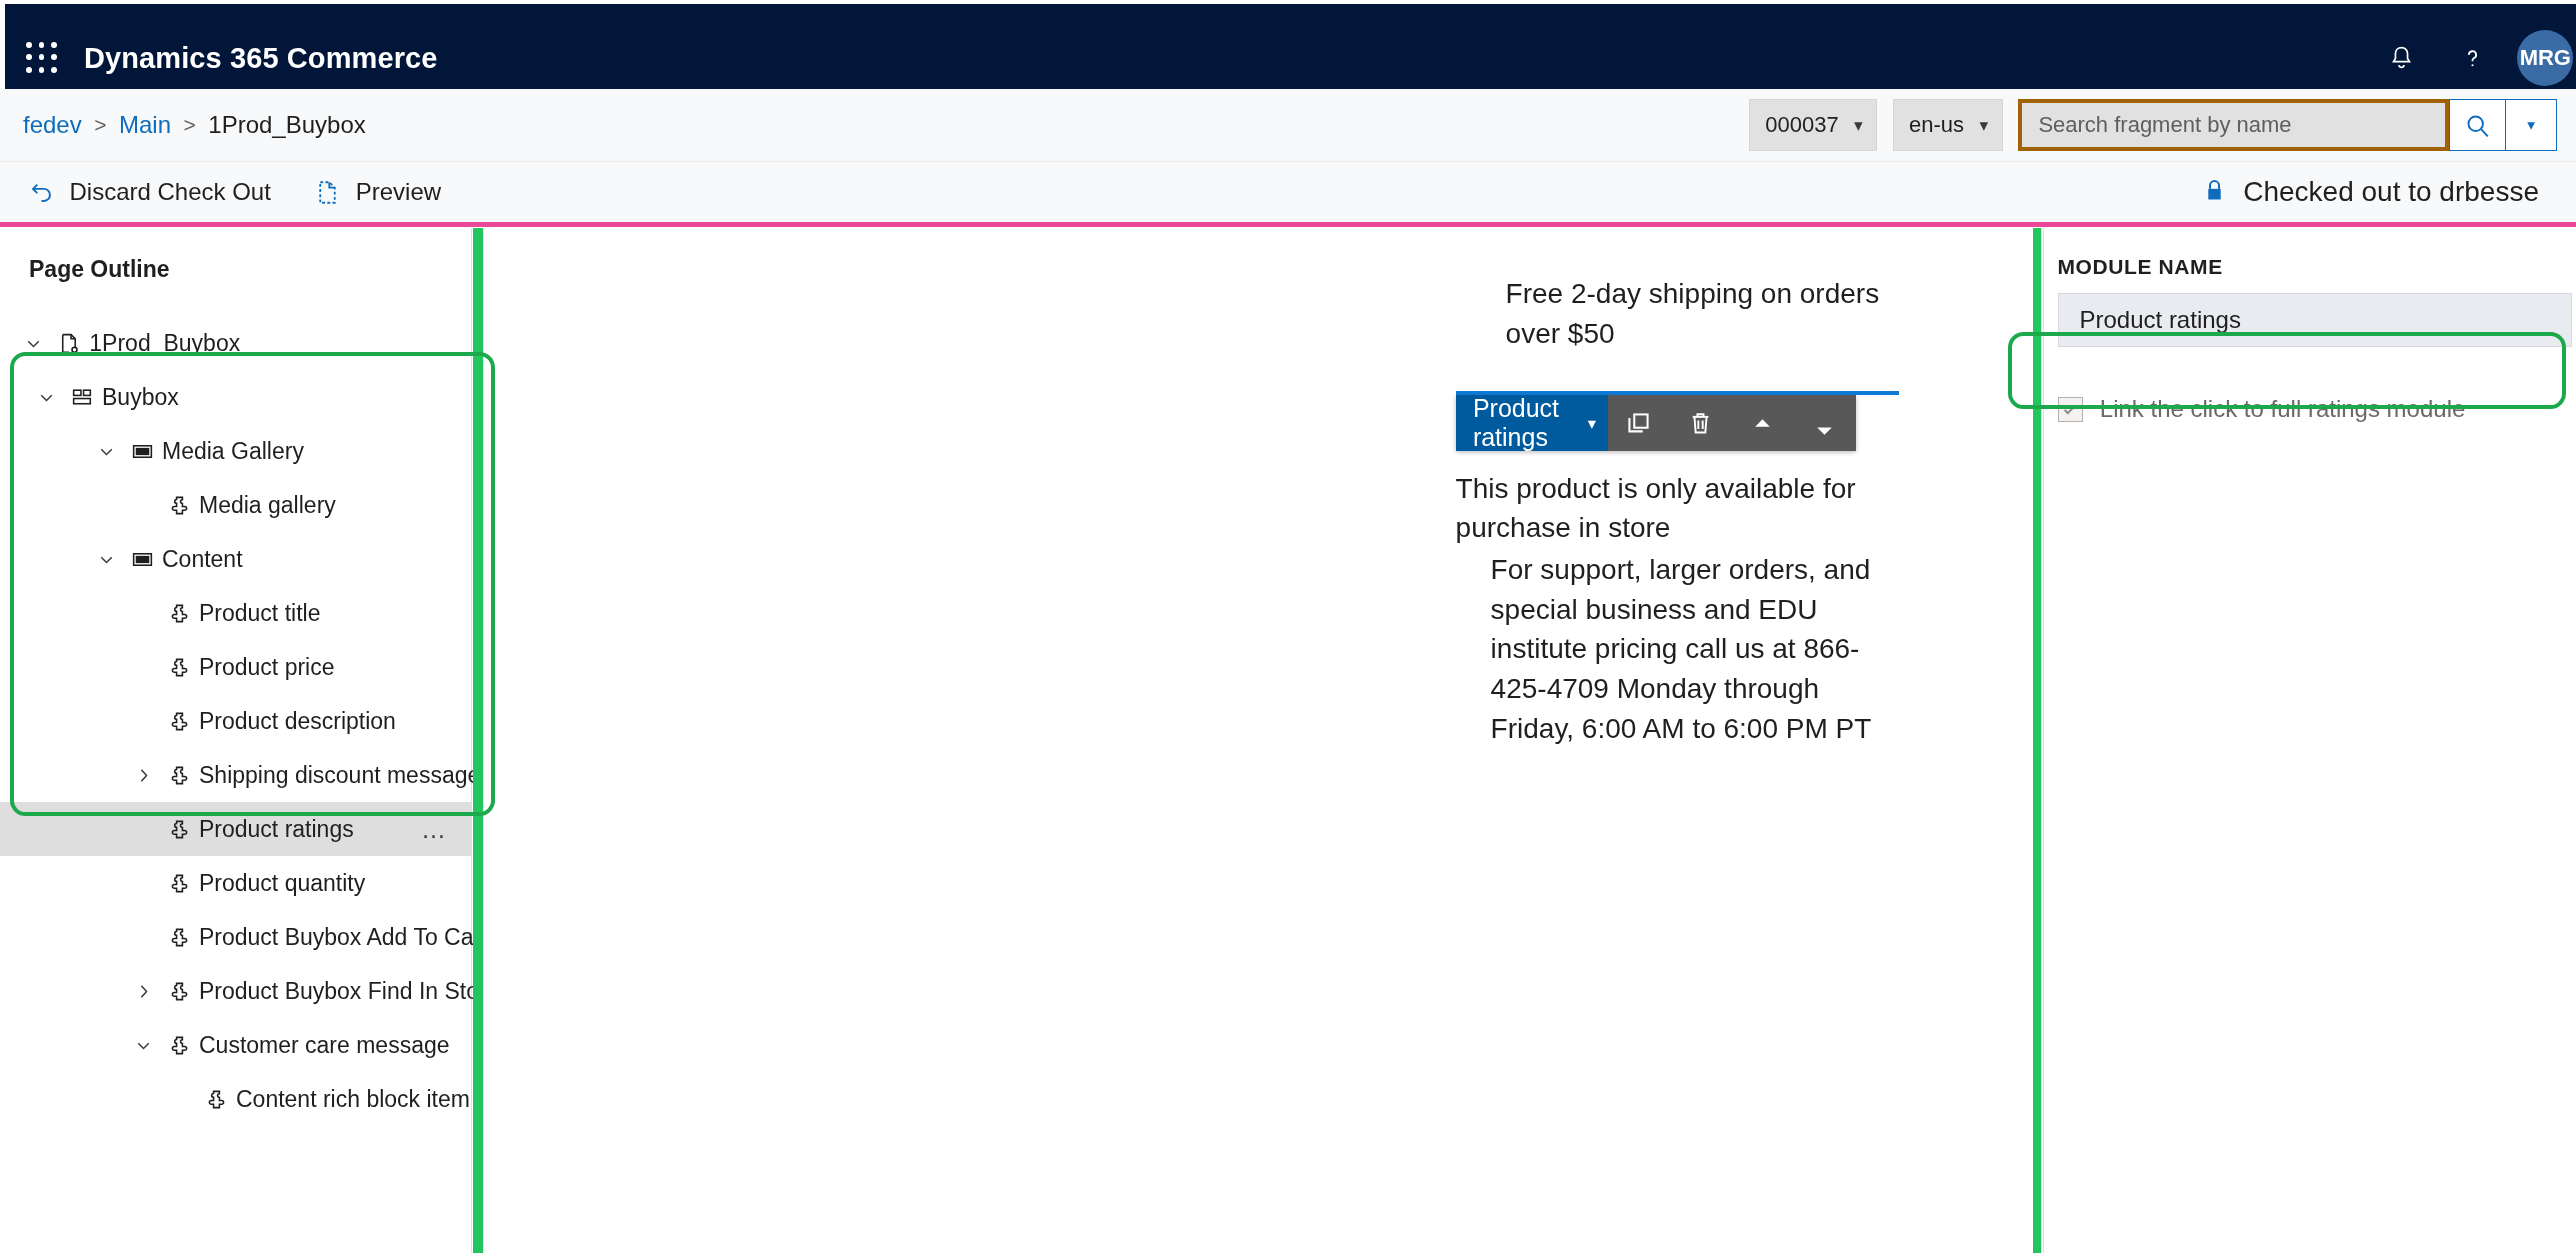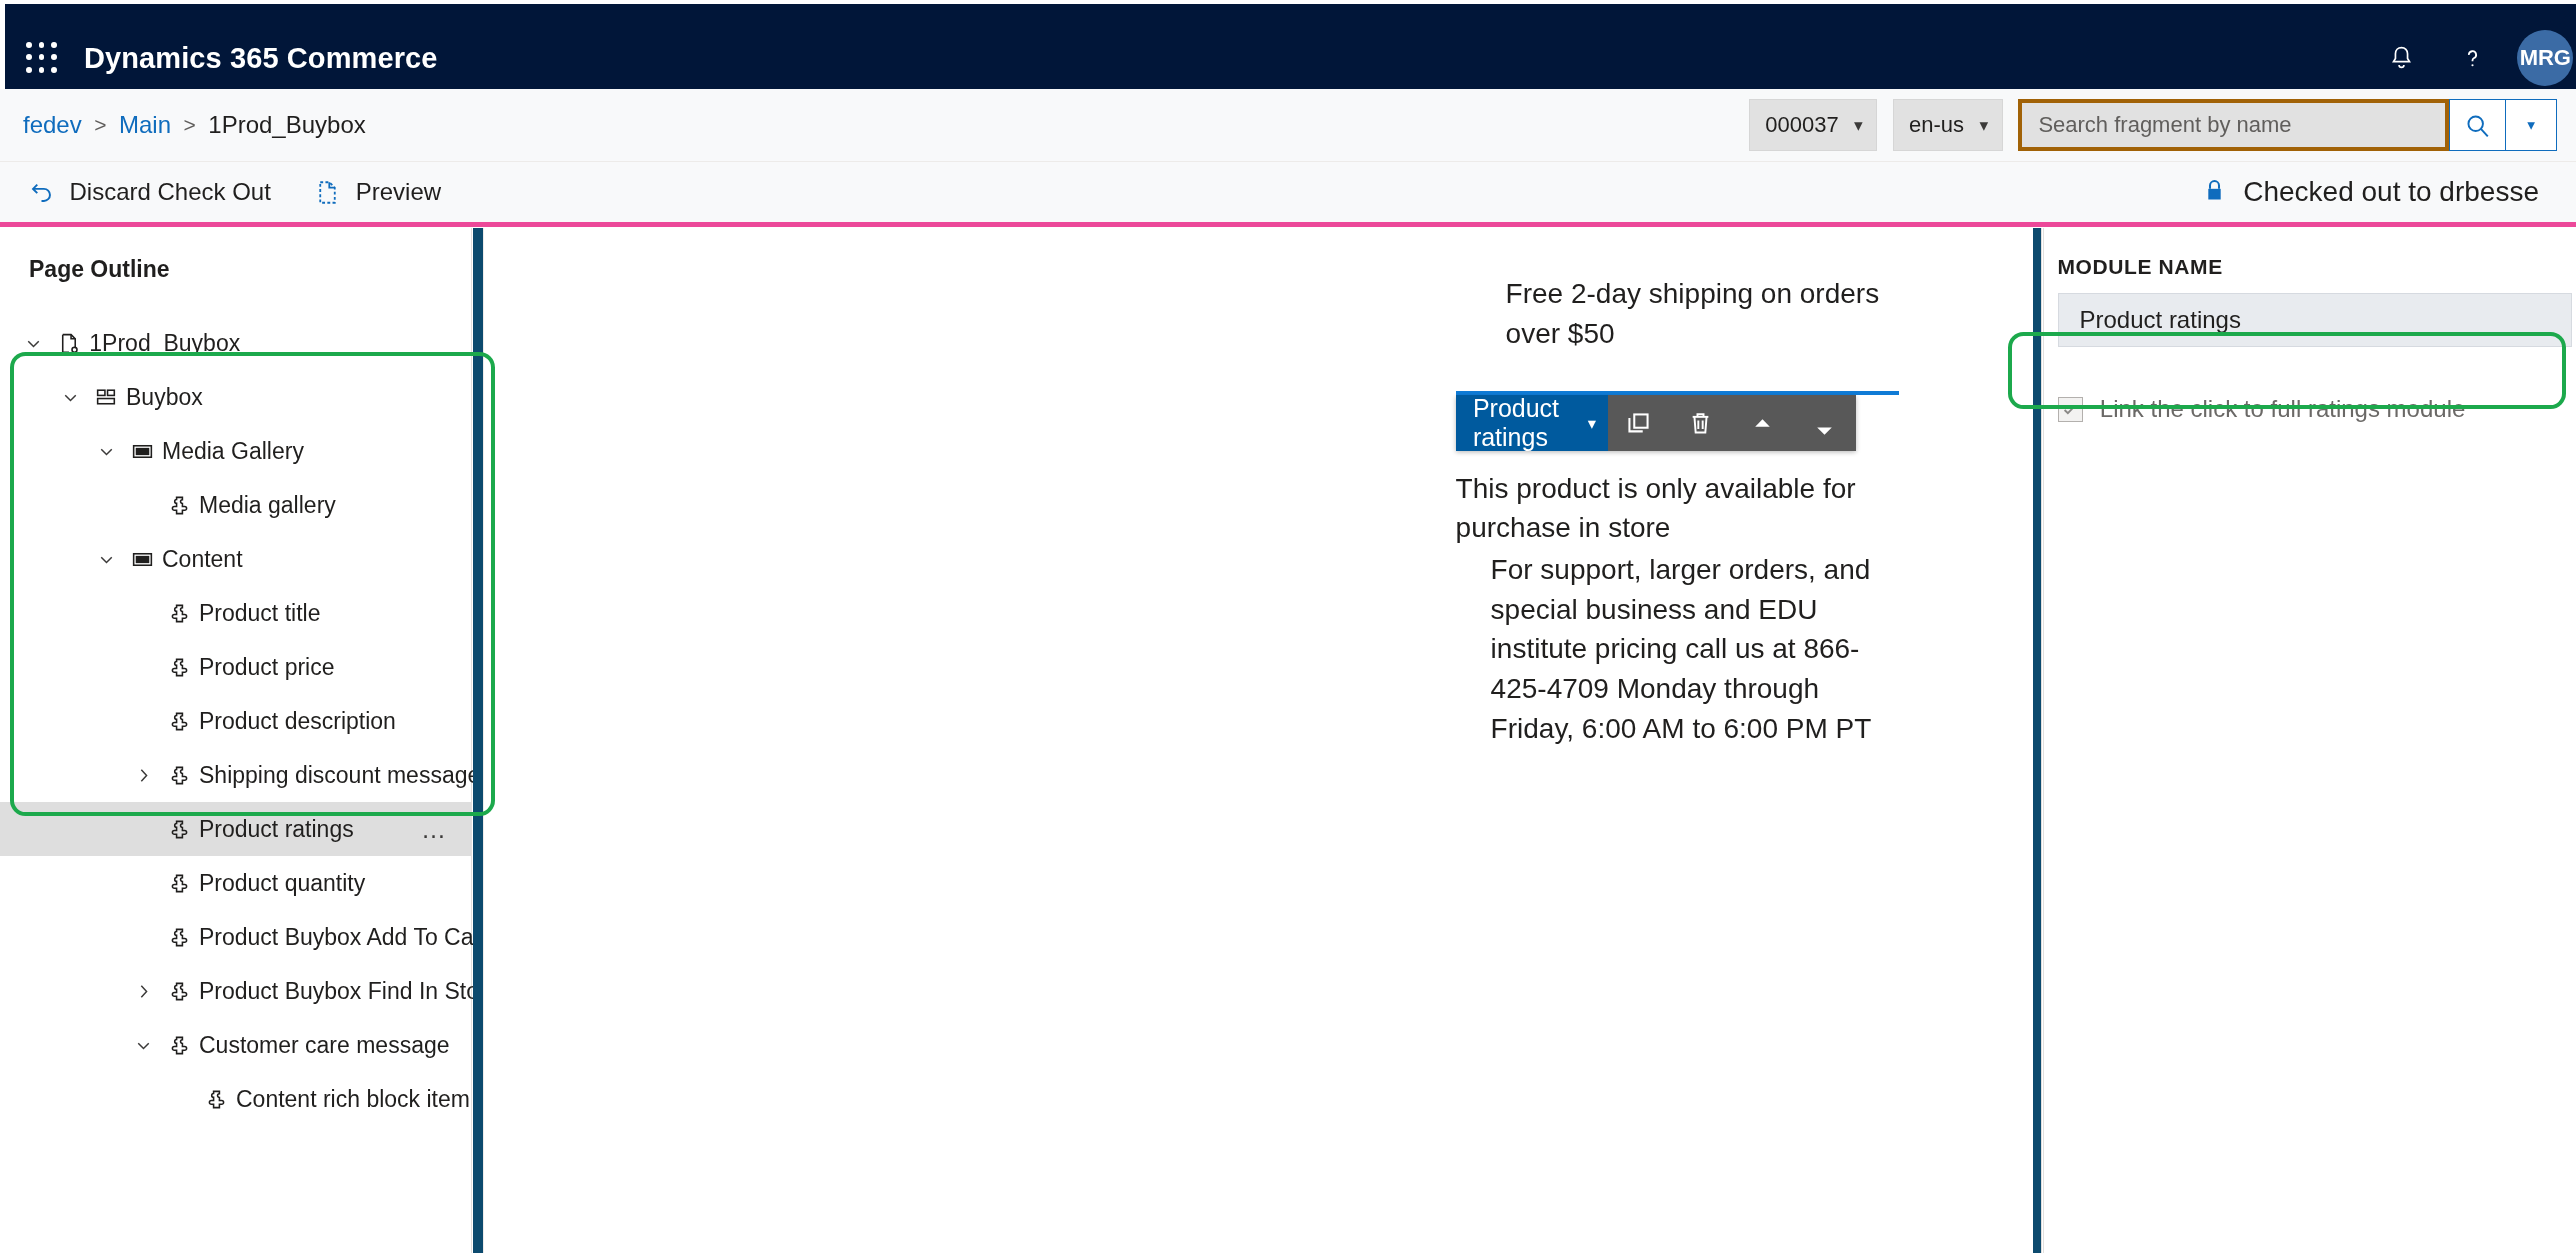--- a/index.html
+++ b/index.html
@@ -109,21 +109,21 @@
     color: #3b3a39; cursor: pointer;
   }
   .twist.empty { visibility: hidden; }
   .ticon { width: 39px; min-width: 39px; display: flex; align-items: center; justify-content: center; color: #201f1e; }
   .tlabel { white-space: nowrap; }
   .tdots { margin-left: auto; color: #3b3a39; font-size: 25px; letter-spacing: 1.9px; padding-right: 13.5px; cursor: pointer; }
 
   
   .canvas {
     position: absolute; left: 473px; top: 0; width: 1569px; height: 1025px;
-    background: #0c4a6e; border-right: 1px solid #e1dfdd;
+    background: #22c55e; border-right: 1px solid #e1dfdd;
   }
   .canvas-inner { position: absolute; left: 9.6px; top: 0; width: 1550px; height: 1025px; background:#fff; border-left:1px solid #edebe9; }
   .preview { position: absolute; left: 972px; top: 0; width: 443px; }
   .ship-msg { font-size: 28px; line-height: 1.42; color: #201f1e; padding-top: 46px; padding-left: 50px; }
   .module-tagwrap { position: relative; margin-top: 37px; margin-left: 0; width: 443px; }
   .tag-topline { height: 4.8px; background: #0f7bd6; width: 443px; }
   .module-tag { display: flex; align-items: stretch; height: 56px; width: 400px; box-shadow: 0 1.9px 4.8px rgba(0,0,0,.28); }
   .tag-name {
     background: #005a9e; color: #ffffff; font-size: 25px; display: flex; align-items: center;
     padding: 0 11.6px 0 17.3px; cursor: pointer;
@@ -274,21 +274,21 @@
             <span class="ticon">
               <svg width="25" height="25" viewBox="0 0 24 24" fill="none" stroke="#201f1e" stroke-width="1.5">
                 <path d="M5.5 3.5h8l4 4v9"></path>
                 <path d="M5.5 3.5v17h6"></path>
                 <path d="M13.5 3.5v4h4"></path>
                 <circle cx="16.8" cy="18" r="2.4"></circle>
               </svg>
             </span>
             <span class="tlabel">1Prod_Buybox</span>
           </div>
-          <div class="tnode" style="padding-left: 54px; text-align: center;">
+          <div class="tnode" style="padding-left: 30px; text-align: center;">
             <span class="twist">
               <svg width="21" height="21" viewBox="0 0 24 24" fill="none" stroke="#3b3a39" stroke-width="1.7">
                 <path d="M6 9.5l6 6 6-6"></path>
               </svg>
             </span>
             <span class="ticon">
               <svg width="25" height="25" viewBox="0 0 24 24" fill="none" stroke="#201f1e" stroke-width="1.5">
                 <rect x="3.5" y="5" width="7" height="5"></rect>
                 <rect x="3.5" y="13" width="16" height="5"></rect>
                 <rect x="13" y="5" width="6.5" height="5"></rect>

